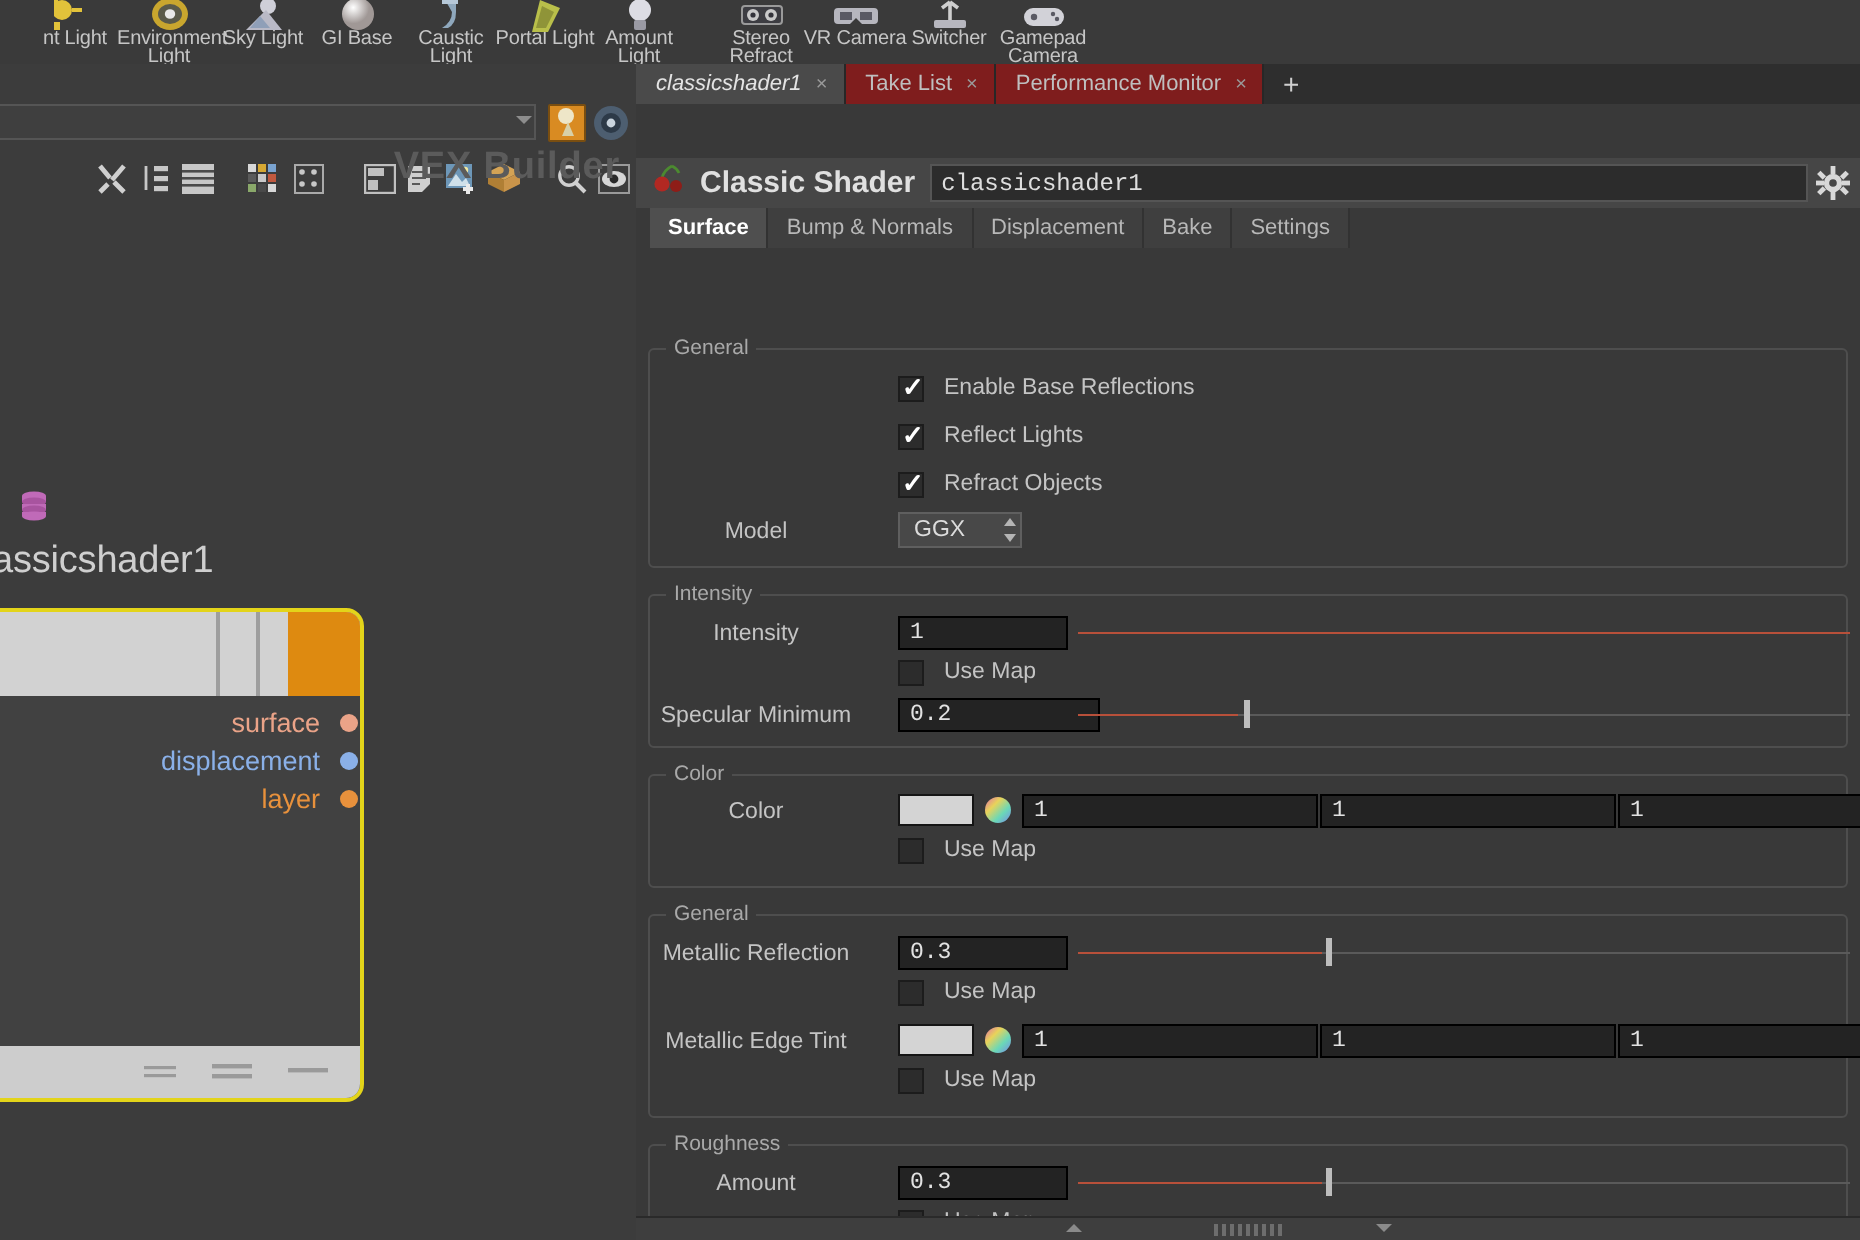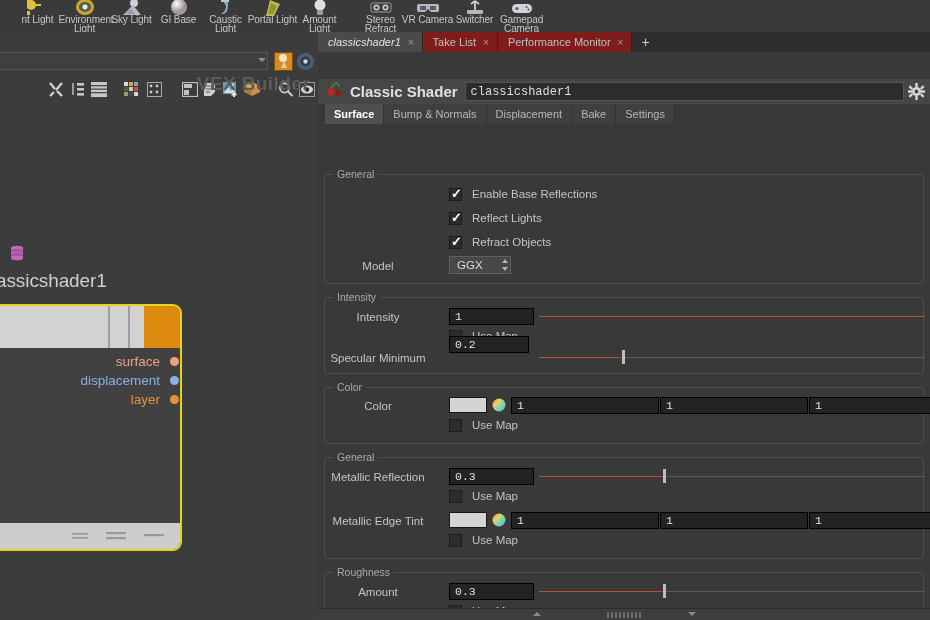--- a/index.html
+++ b/index.html
@@ -603,21 +603,21 @@
         <span class="plabel" style="left:-12px; top:13px">Intensity</span>
         <span class="pfield" style="left:124px; top:10px; width:85px">1</span>
         <span class="track" style="left:214px; top:18px; width:386px;">
           <span class="fill" style="width:386px"></span>
         </span>
 
         <span class="chk" style="left:124px; top:32px"></span>
         <span class="clabel" style="left:147px; top:32px">Use Map</span>
 
         <span class="plabel" style="left:-12px; top:54px">Specular Minimum</span>
-        <span class="pfield" style="left:124px; top:38px; width:80px">0.2</span>
+        <span class="pfield" style="left:124px; top:51px; width:101px">0.2</span>
         <span class="track" style="left:214px; top:59px; width:386px;">
           <span class="fill" style="width:80px"></span>
         </span>
         <span class="handle" style="left:297px; top:52px"></span>
       </div>
 
       <div class="grp" style="top:243px; height:57px;">
         <span class="grp-title">Color</span>
         <span class="plabel" style="left:-12px; top:12px">Color</span>
         <span class="swatch" style="left:124px; top:9px"></span>

